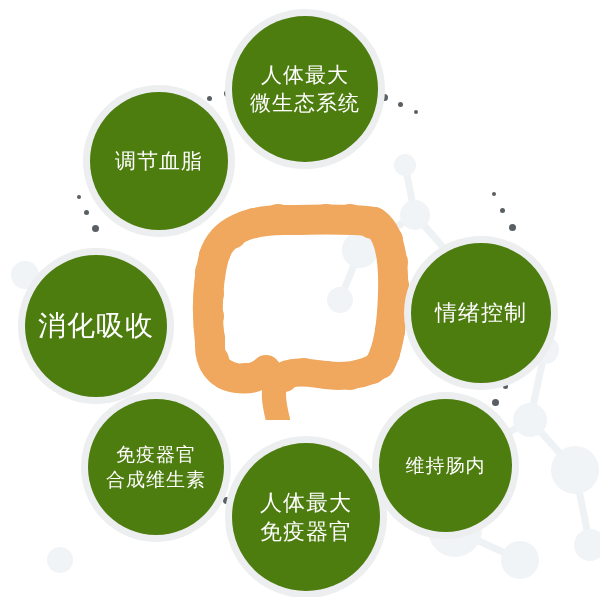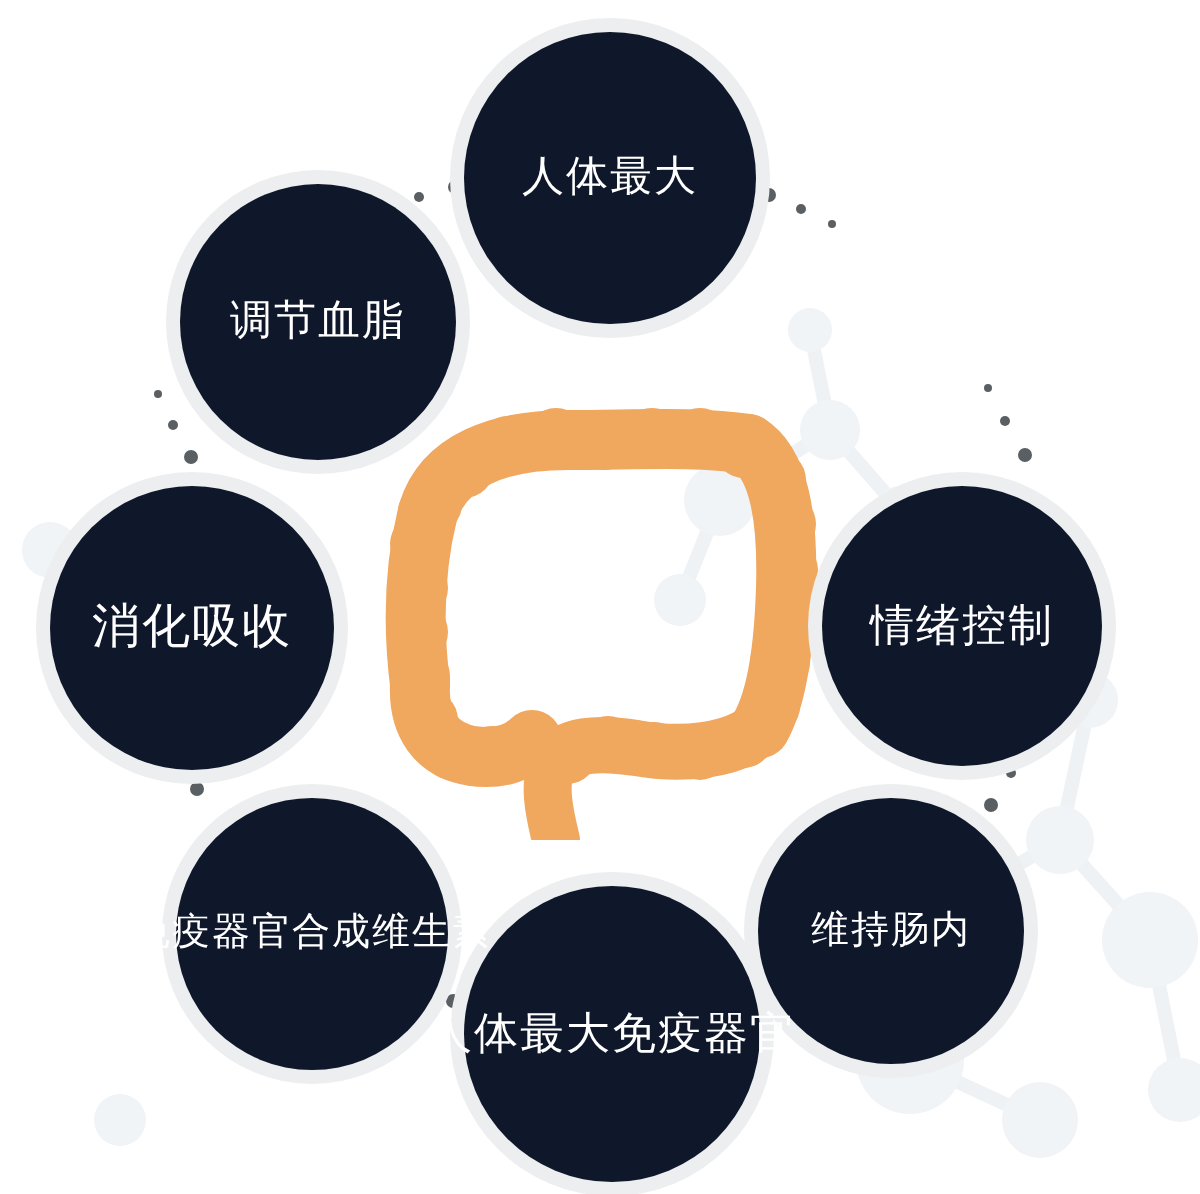--- a/index.html
+++ b/index.html
@@ -38,45 +38,45 @@
   .dot {
     position: absolute;
     border-radius: 50%;
     background: #5a5f63;
   }
 
   
   .bubble {
     position: absolute;
     border-radius: 50%;
-    background: #0f172a;
+    background: #4d7c0f;
     box-shadow: 0 0 0 7px #eceeef, 0 3px 5px rgba(0,0,0,0.13);
     display: flex;
-    flex-direction: row;
+    flex-direction: column;
     align-items: center;
     justify-content: center;
     text-align: center;
     color: #ffffff;
     letter-spacing: 1px;
     box-sizing: border-box;
   }
   .bubble .line {
     display: block;
     white-space: nowrap;
     line-height: 1.32;
   }
 
   
   .b-top        { left: 232px; top: 16px;   width: 146px; height: 146px; font-size: 21px; }
   .b-topright   { left: 372px; top: 92px;   width: 136px; height: 136px; font-size: 21px; }
   .b-right      { left: 411px; top: 243px;  width: 140px; height: 140px; font-size: 22px; }
   .b-bottomright{ left: 379px; top: 399px;  width: 133px; height: 133px; font-size: 19px; text-align: right; }
   .b-bottom     { left: 232px; top: 443px;  width: 148px; height: 148px; font-size: 22px; }
   .b-bottomleft { left: 88px;  top: 399px;  width: 136px; height: 136px; font-size: 19px; }
-  .b-left       { left: 25px;  top: 243px;  width: 142px; height: 142px; font-size: 24px; justify-content: center; }
+  .b-left       { left: 25px;  top: 255px;  width: 142px; height: 142px; font-size: 28px; justify-content: center; }
   .b-topleft    { left: 90px;  top: 92px;   width: 138px; height: 138px; font-size: 21px; }
 </style>
 </head>
 <body>
 
 <div id="infographic">
 
   <svg class="bg-molecules" viewBox="0 0 600 597" xmlns="http://www.w3.org/2000/svg">
     <g stroke="#eef2f4" stroke-width="7" fill="none">
       <path d="M470 455 L530 420 L575 470"></path>
@@ -193,20 +193,21 @@
     <span class="dot" style="left:76px; top:361px; width:4px; height:4px;"></span>
   </div>
   <div>
     <span class="dot" style="left:92px; top:225px; width:7px; height:7px;"></span>
     <span class="dot" style="left:84px; top:210px; width:5px; height:5px;"></span>
     <span class="dot" style="left:77px; top:195px; width:4px; height:4px;"></span>
   </div>
 
   <div class="bubble b-top">
     <span class="line">人体最大</span>
+    <span class="line">微生态系统</span>
   </div>
 
 
   <div class="bubble b-right">
     <span class="line">情绪控制</span>
   </div>
 
   <div class="bubble b-bottomright">
     <span class="line">维持肠内</span>
   </div>

